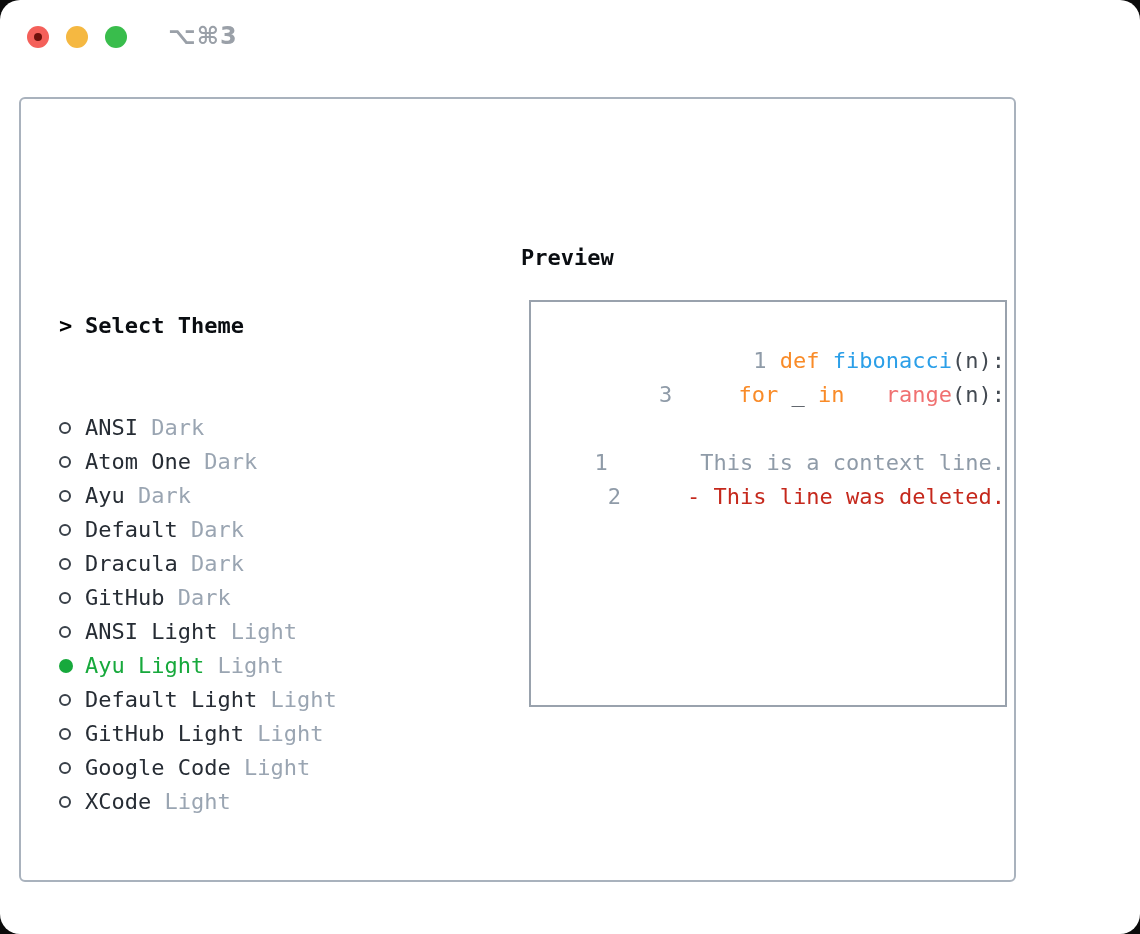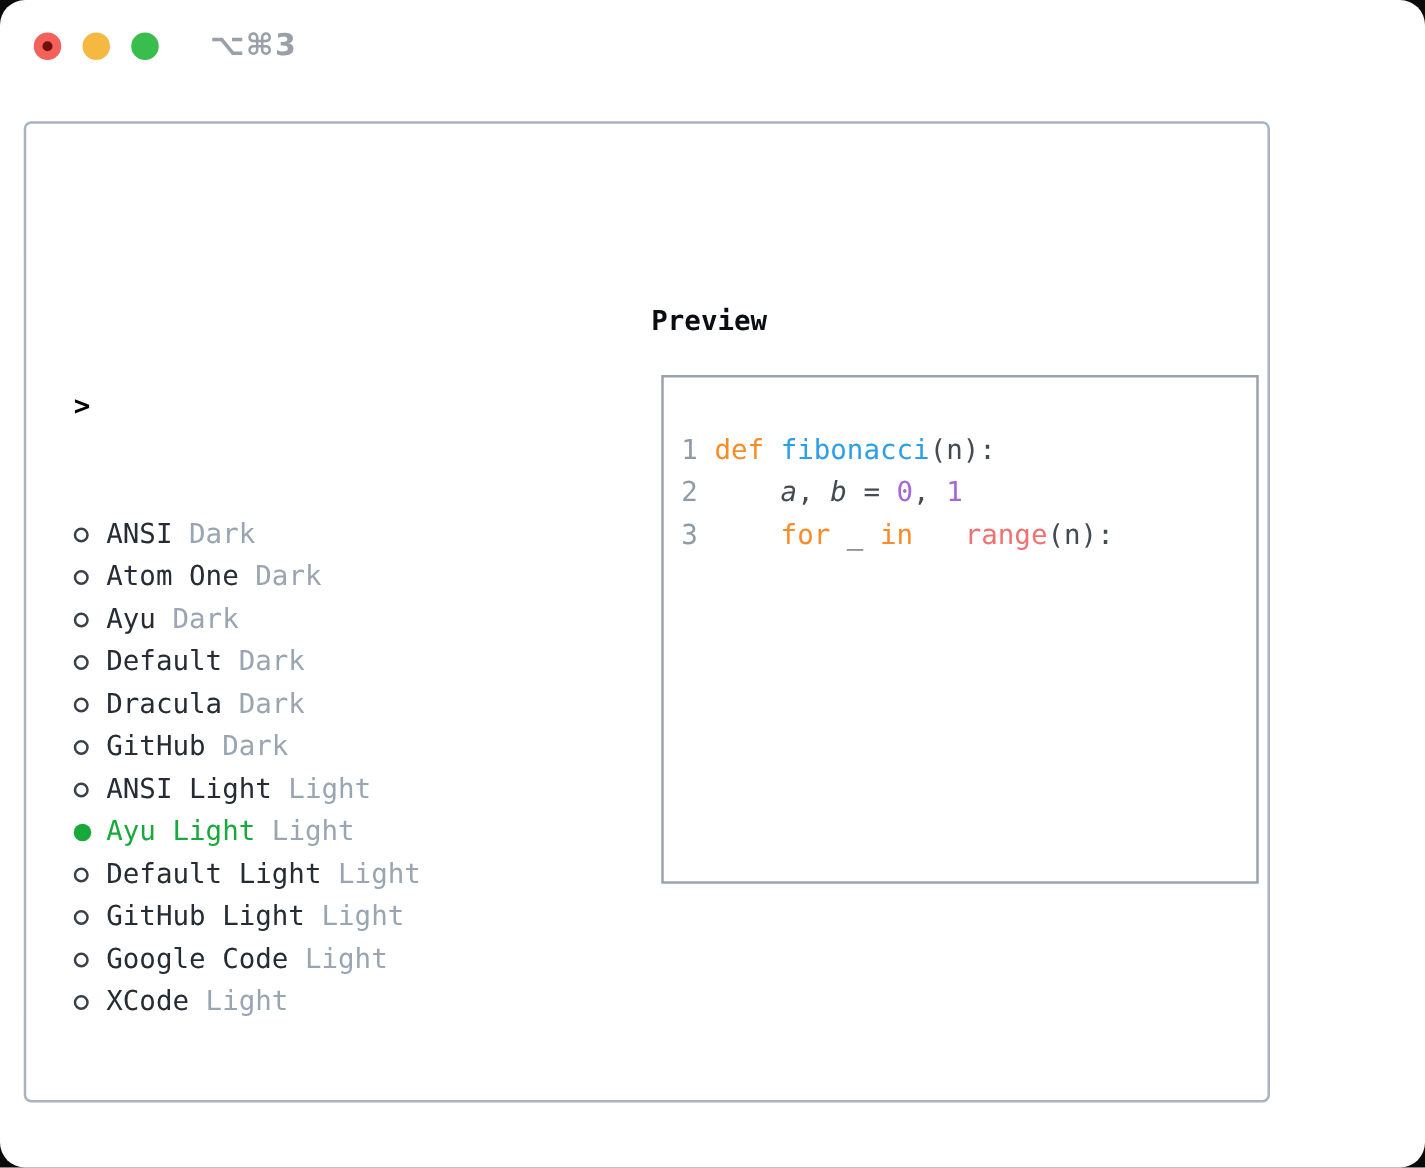--- a/index.html
+++ b/index.html
@@ -66,20 +66,21 @@
     position:absolute; left:500px; top:142px;
     font-size:22px; line-height:34px; font-weight:bold; color:#0a0d11;text-align:right;
   }
   .preview-box {
     position:absolute; left:508px; top:201px;
     width:478px; height:407px;
     box-sizing:border-box;
     border:2px solid var(--preview_border);
     padding:42px 0 0 14px;
     overflow:hidden;
+    text-align:right;
   }
   .pline { font-size:22px; line-height:34px; white-space:pre; height:34px; }
   .tk-ln    { color:var(--line_number); }
   .tk-plain { color:var(--code_plain); }
   .tk-kw    { color:var(--code_keyword); }
   .tk-fn    { color:var(--code_function); }
   .tk-call  { color:var(--code_call);margin-left:28px; }
   .tk-numlit{ color:var(--code_number); }
   .tk-var   { color:var(--code_plain); font-style:italic; }
   .tk-ctx   { color:var(--diff_context); }
@@ -98,30 +99,32 @@
     <div class="light light-zoom"></div>
   </div>
   <div class="hotkey">⌥⌘3</div>
 </div>
 
 <div class="content-box">
 
   <div class="left-col">
     <div class="row">
       <span class="marker cursor">&gt;</span>
+      <span class="hdr">Select Theme</span>
     </div>
     <div id="theme-items"><div class="row"><span class="marker"><span class="radio"></span></span><span class="t-name">ANSI</span><span class="t-variant"> Dark</span></div><div class="row"><span class="marker"><span class="radio"></span></span><span class="t-name">Atom One</span><span class="t-variant"> Dark</span></div><div class="row"><span class="marker"><span class="radio"></span></span><span class="t-name">Ayu</span><span class="t-variant"> Dark</span></div><div class="row"><span class="marker"><span class="radio"></span></span><span class="t-name">Default</span><span class="t-variant"> Dark</span></div><div class="row"><span class="marker"><span class="radio"></span></span><span class="t-name">Dracula</span><span class="t-variant"> Dark</span></div><div class="row"><span class="marker"><span class="radio"></span></span><span class="t-name">GitHub</span><span class="t-variant"> Dark</span></div><div class="row"><span class="marker"><span class="radio"></span></span><span class="t-name">ANSI Light</span><span class="t-variant"> Light</span></div><div class="row"><span class="marker"><span class="radio on"></span></span><span class="t-name sel">Ayu Light</span><span class="t-variant"> Light</span></div><div class="row"><span class="marker"><span class="radio"></span></span><span class="t-name">Default Light</span><span class="t-variant"> Light</span></div><div class="row"><span class="marker"><span class="radio"></span></span><span class="t-name">GitHub Light</span><span class="t-variant"> Light</span></div><div class="row"><span class="marker"><span class="radio"></span></span><span class="t-name">Google Code</span><span class="t-variant"> Light</span></div><div class="row"><span class="marker"><span class="radio"></span></span><span class="t-name">XCode</span><span class="t-variant"> Light</span></div></div>
     <div class="row"></div>
     
     
     
     
   </div>
 
   <div class="preview-label">Preview</div>
   <div class="preview-box" id="preview-box">
       <div class="pline"><span class="tk-ln">1 </span><span class="tk-kw">def</span><span class="tk-plain"> </span><span class="tk-fn">fibonacci</span><span class="tk-plain">(n):</span></div>
-      <div class="pline"><span class="tk-ln">2 </span><span class="tk-plain">    </span><span class="tk-var">a</span><span class="tk-plain">, </span><span class="tk-var">b</span><span class="tk-plain"> = </span><span class="tk-numlit">0</span><span class="tk-plain">, </span><span class="tk-numlit">1</span></div>
       <div class="pline"><span class="tk-ln">3 </span><span class="tk-plain">    </span><span class="tk-kw">for</span><span class="tk-plain"> _ </span><span class="tk-kw">in</span><span class="tk-plain"> </span><span class="tk-call">range</span><span class="tk-plain">(n):</span></div>
       <div class="pline"></div>
+      <div class="pline"><span class="tk-ln">1</span><span class="tk-ctx">       This is a context line.</span></div>
+      <div class="pline"><span class="tk-ln">2</span><span class="tk-plain">     </span><span class="tk-del">- This line was deleted.</span></div>
     </div>
 
 </div>
 
 </body></html>

